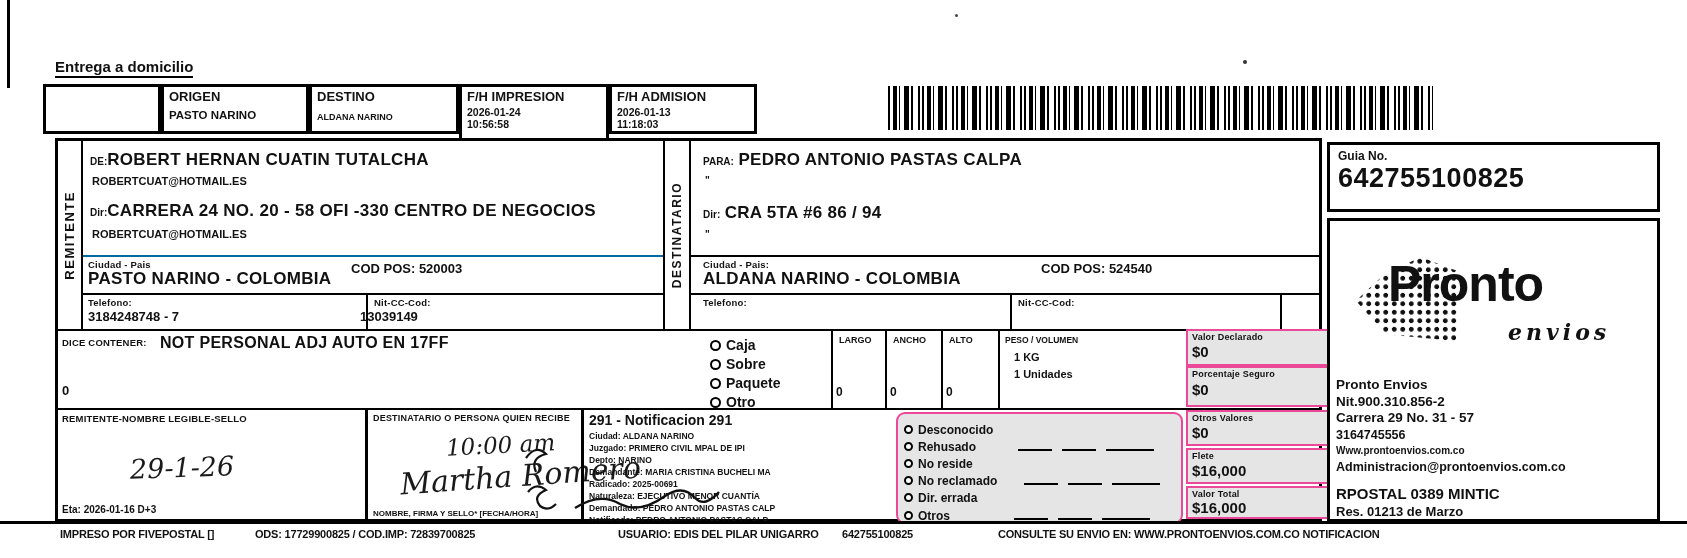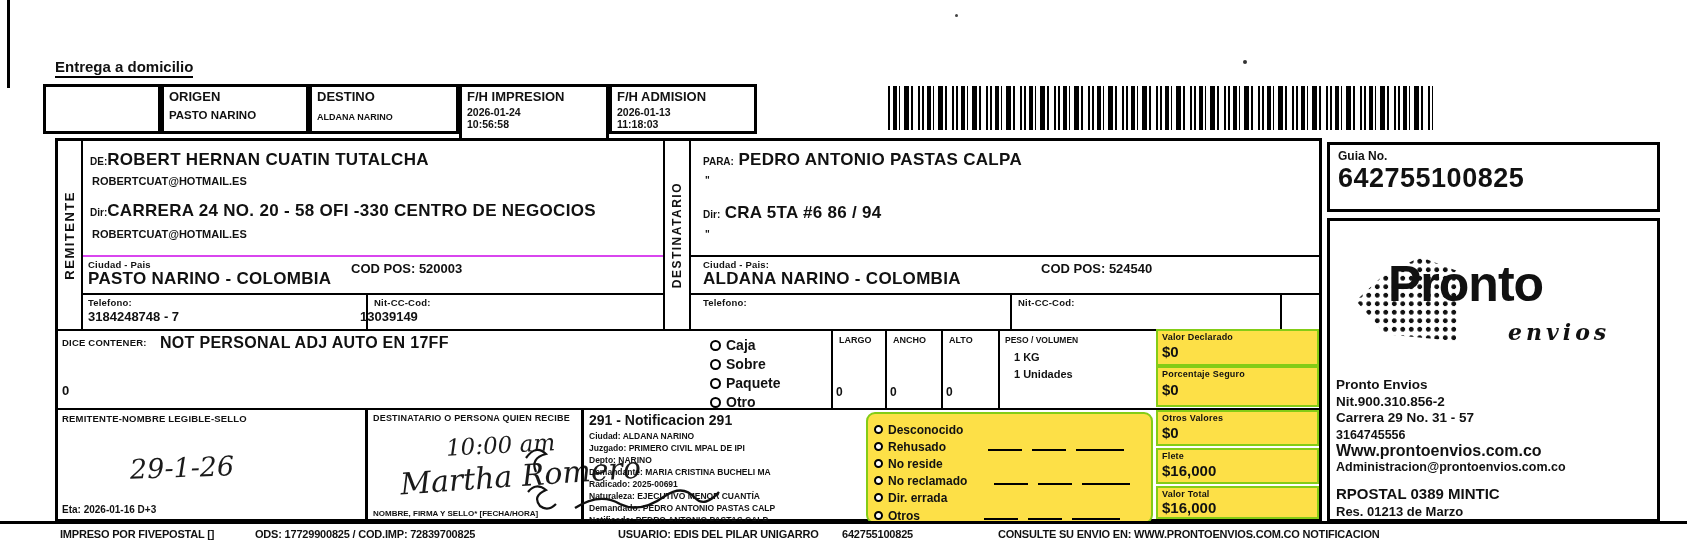--- a/index.html
+++ b/index.html
@@ -6,21 +6,21 @@
   html,body { background:#f4f4f2; }
   .sheet {
     position: relative; width: 1687px; height: 558px;
     background: #fff; color:#111;
     font-family: "Liberation Sans", sans-serif;
     overflow: hidden;
   }
   .abs { position: absolute; }
   .b { font-weight: bold; }
   .box  { position: absolute; border: 3px solid #000; background:#fff; }
-  .ibox { position: absolute; border: 2px solid #84cc16; background:#fde047; }
+  .ibox { position: absolute; border: 2px solid #ec4899; background:#e5e5e5;margin-left:30px; }
   .lab    { font-size: 9.5px; font-weight: bold; letter-spacing: .2px; }
   .vsmall { font-size: 8.5px; font-weight: bold; }
   .val13  { font-size: 13px;  font-weight: bold; }
   .val15  { font-size: 15px;  font-weight: bold; }
   .big17  { font-size: 17px;  font-weight: bold; letter-spacing:.3px; white-space:nowrap; }
   .pref   { font-size: 10px;  font-weight: bold; }
   .radio  { display:inline-block; width:11px; height:11px; border:2px solid #000; border-radius:50%;
             vertical-align:middle; margin-right:5px; background:#fff; }
   .radio-sm { width:9px; height:9px; border-width:2px; }
   .vert { writing-mode: vertical-rl; transform: rotate(180deg);
@@ -89,21 +89,21 @@
       <div class="abs" style="left:7px;top:9px;white-space:nowrap;">
         <span class="pref">DE:</span><span class="big17">ROBERT HERNAN CUATIN TUTALCHA</span>
       </div>
       <div class="abs b" style="left:9px;top:34px;font-size:11px;">ROBERTCUAT@HOTMAIL.ES</div>
       <div class="abs" style="left:7px;top:60px;white-space:nowrap;">
         <span class="pref">Dir:</span><span class="big17">CARRERA 24 NO. 20 - 58 OFI -330 CENTRO DE NEGOCIOS</span>
       </div>
       <div class="abs b" style="left:9px;top:87px;font-size:11px;">ROBERTCUAT@HOTMAIL.ES</div>
     </div>
 
-    <div class="abs" style="left:25px;top:114px;width:580px;height:38px;border-top:2px solid #d946ef;">
+    <div class="abs" style="left:25px;top:114px;width:580px;height:38px;border-top:2px solid #0369a1;">
       <div class="abs lab" style="left:5px;top:2px;">Ciudad - Pais</div>
       <div class="abs big17" style="left:5px;top:12px;">PASTO NARINO - COLOMBIA</div>
       <div class="abs b" style="left:268px;top:4px;font-size:13px;">COD POS: 520003</div>
     </div>
 
     <div class="abs" style="left:25px;top:152px;width:580px;height:36px;border-top:2px solid #000;">
       <div class="abs" style="left:283px;top:0;bottom:0;border-left:2px solid #000;"></div>
       <div class="abs lab" style="left:5px;top:2px;">Telefono:</div>
       <div class="abs val13" style="left:5px;top:14px;">3184248748 - 7</div>
       <div class="abs lab" style="left:291px;top:2px;">Nit-CC-Cod:</div>
@@ -266,21 +266,21 @@
   <div class="box" style="left:1327px;top:218px;width:333px;height:304px;">
     <div class="abs dots" style="left:26px;top:36px;width:104px;height:84px;"></div>
     <div class="abs b" style="left:58px;top:34px;font-size:50px;letter-spacing:-1px;">Pronto</div>
     <div class="abs b" style="left:178px;top:98px;font-size:22px;font-style:italic;letter-spacing:4px;font-family:'DejaVu Serif',serif;">envios</div>
 
     <div class="abs" style="left:6px;top:156px;">
       <div class="b" style="font-size:13.5px;line-height:16.5px;">Pronto Envios</div>
       <div class="b" style="font-size:13.5px;line-height:16.5px;">Nit.900.310.856-2</div>
       <div class="b" style="font-size:13.5px;line-height:16.5px;">Carrera 29 No. 31 - 57</div>
       <div class="b" style="font-size:12.5px;line-height:16px;">3164745556</div>
-      <div class="b" style="font-size:16px;line-height:16px;">Www.prontoenvios.com.co</div>
+      <div class="b" style="font-size:10px;line-height:16px;">Www.prontoenvios.com.co</div>
       <div class="b" style="font-size:12.5px;line-height:16px;">Administracion@prontoenvios.com.co</div>
     </div>
     <div class="abs b" style="left:6px;top:264px;font-size:15px;">RPOSTAL 0389 MINTIC</div>
     <div class="abs b" style="left:6px;top:283px;font-size:13px;">Res. 01213 de Marzo</div>
   </div>
 
   <div class="abs" style="left:0;top:521px;width:1687px;height:3px;background:#000;"></div>
   <div class="abs foot" style="left:60px;top:528px;">IMPRESO POR FIVEPOSTAL []</div>
   <div class="abs foot" style="left:255px;top:528px;">ODS: 17729900825 / COD.IMP: 72839700825</div>
   <div class="abs foot" style="left:618px;top:528px;">USUARIO: EDIS DEL PILAR UNIGARRO</div>

